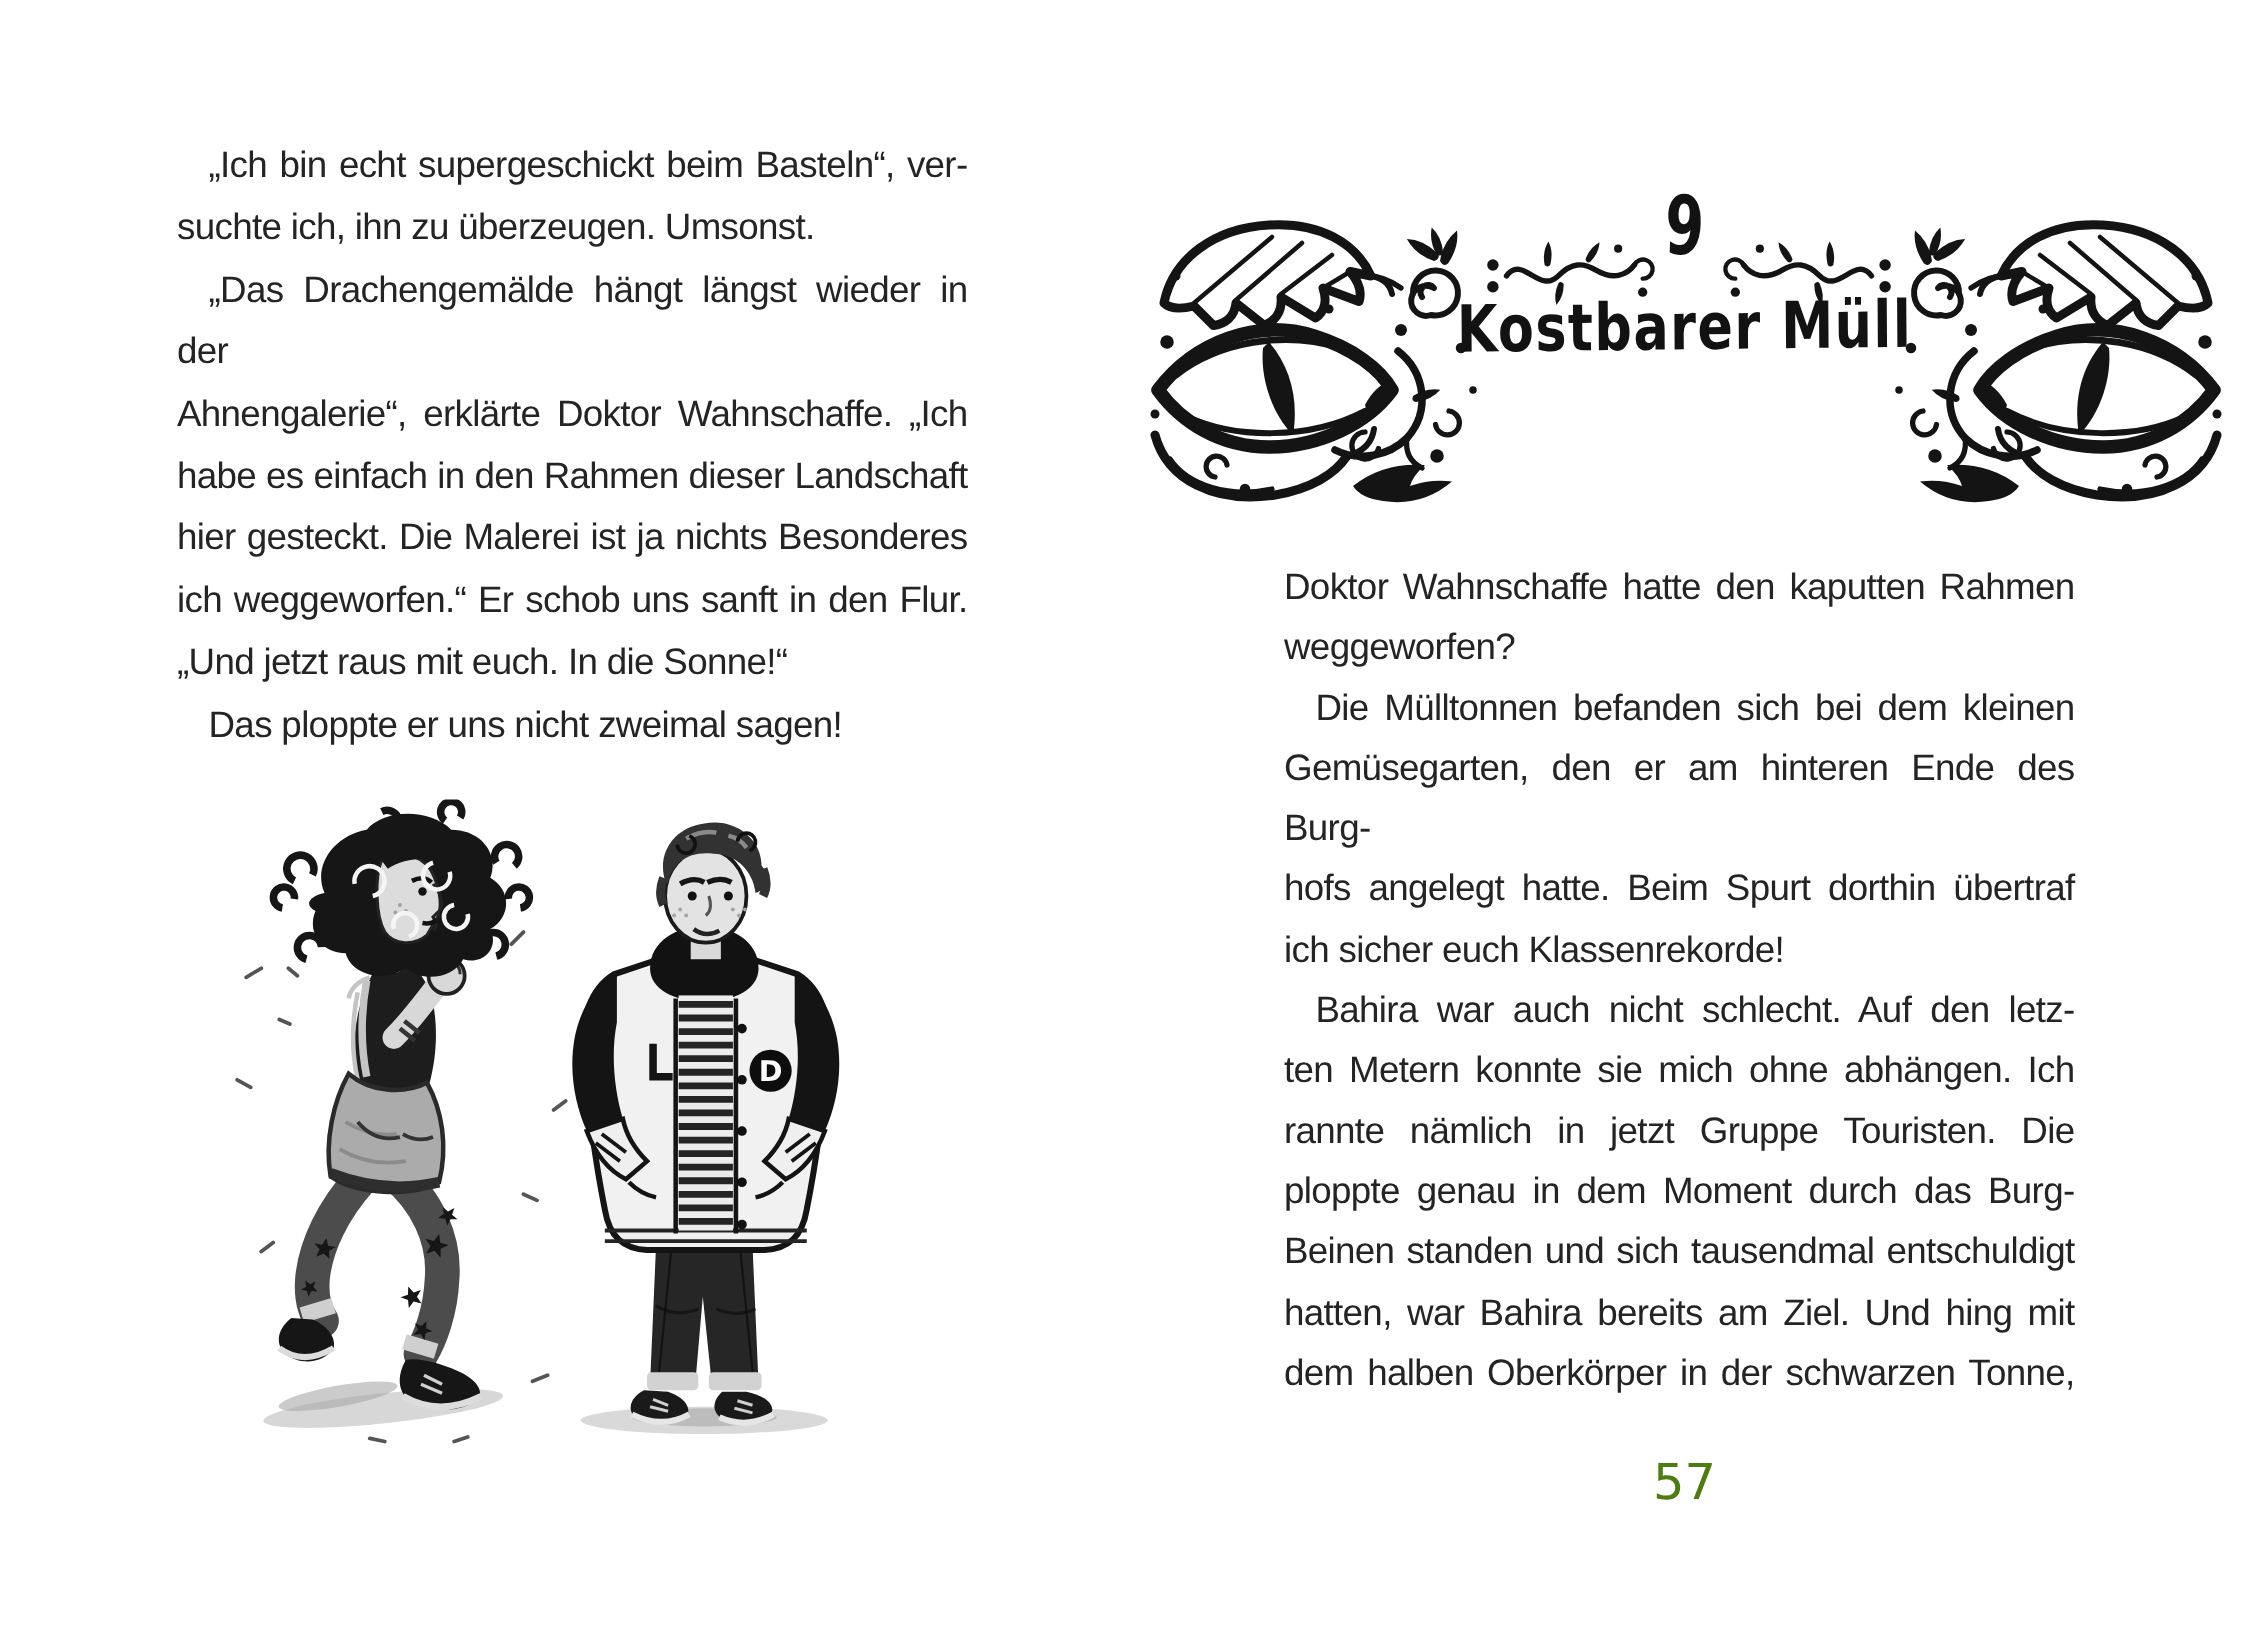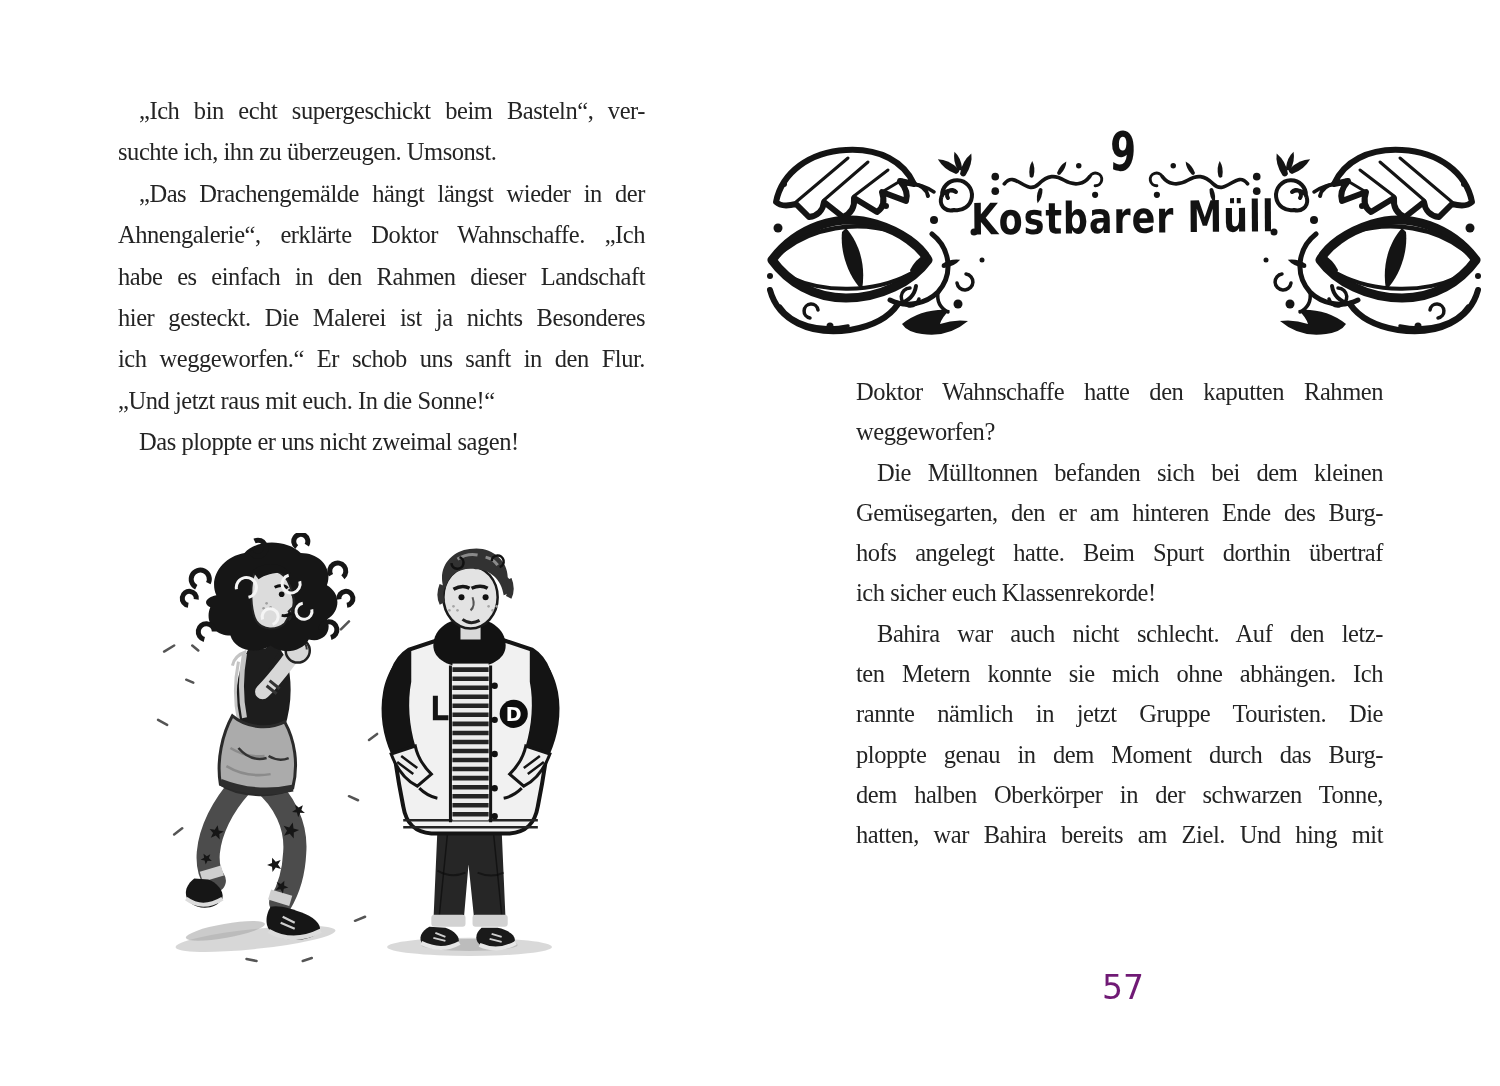--- a/index.html
+++ b/index.html
@@ -1,36 +1,36 @@
 <!DOCTYPE html>
 <html><head>
 <meta charset="utf-8">
 <style>
   html,body{margin:0;padding:0;background:#ffffff;}
   .canvas{position:relative;width:1500px;height:1086px;background:#ffffff;overflow:hidden;}
 
   
   .textblock{position:absolute;}
-  .ln{font-family:Liberation Serif, serif;font-size:24.5px;line-height:41.4px;
+  .ln{font-family:Liberation Sans, sans-serif;font-size:24.5px;line-height:41.4px;
       color:#242424;letter-spacing:-0.45px;text-align:left;}
   .left-text{left:118px;top:90px;width:527px;}
   .right-text{left:856px;top:372px;width:527px;}
   .right-text .ln{line-height:40.3px;}
   .j{text-align:justify;text-align-last:justify;}
   .ind{text-indent:21px;}
 
   
   .chap-num{position:absolute;left:1013px;top:124px;width:220px;text-align:center;
     font-family:"DejaVu Sans",sans-serif;font-weight:700;font-size:47px;color:#121212;
     transform:rotate(2deg) scale(0.8,1.15);}
   .chap-title{position:absolute;left:943px;top:196px;width:360px;text-align:center;
     font-family:"DejaVu Sans",sans-serif;font-weight:700;font-size:38px;color:#121212;
     letter-spacing:1px;transform:scale(0.92,1.14) rotate(-0.5deg);}
   .page-num{position:absolute;left:1013px;top:968px;width:220px;text-align:center;
-    font-family:"DejaVu Sans",sans-serif;font-size:33px;color:#701a75;}
+    font-family:"DejaVu Sans",sans-serif;font-size:33px;color:#4d7c0f;}
 
   .orn{position:absolute;width:230px;height:200px;}
   .orn-left{left:760px;top:140px;}
   .orn-right{left:1258px;top:140px;transform:scaleX(-1);}
   .vine{position:absolute;width:118px;height:62px;}
   .vine-left{left:988px;top:152px;}
   .vine-right{left:1146px;top:152px;transform:scaleX(-1);}
 
   .illus{position:absolute;left:150px;top:533px;width:412px;height:432px;}
   .svgtext{font-family:"DejaVu Sans",sans-serif;font-weight:700;}
@@ -281,19 +281,20 @@
       <div class="ln j">Doktor Wahnschaffe hatte den kaputten Rahmen</div>
       <div class="ln">weggeworfen?</div>
       <div class="ln j ind">Die Mülltonnen befanden sich bei dem kleinen</div>
       <div class="ln j">Gemüsegarten, den er am hinteren Ende des Burg-</div>
       <div class="ln j">hofs angelegt hatte. Beim Spurt dorthin übertraf</div>
       <div class="ln">ich sicher euch Klassenrekorde!</div>
       <div class="ln j ind">Bahira war auch nicht schlecht. Auf den letz-</div>
       <div class="ln j">ten Metern konnte sie mich ohne abhängen. Ich</div>
       <div class="ln j">rannte nämlich in jetzt Gruppe Touristen. Die</div>
       <div class="ln j">ploppte genau in dem Moment durch das Burg-</div>
+      <div class="ln j">Beinen standen und sich tausendmal entschuldigt</div>
+      <div class="ln j">hatten, war Bahira bereits am Ziel. Und hing mit</div>
       <div class="ln j">dem halben Oberkörper in der schwarzen Tonne,</div>
-      <div class="ln j">hatten, war Bahira bereits am Ziel. Und hing mit</div>
     </div>
 
     <div class="page-num">57</div>
   </section>
 </div>
 
 </body></html>

